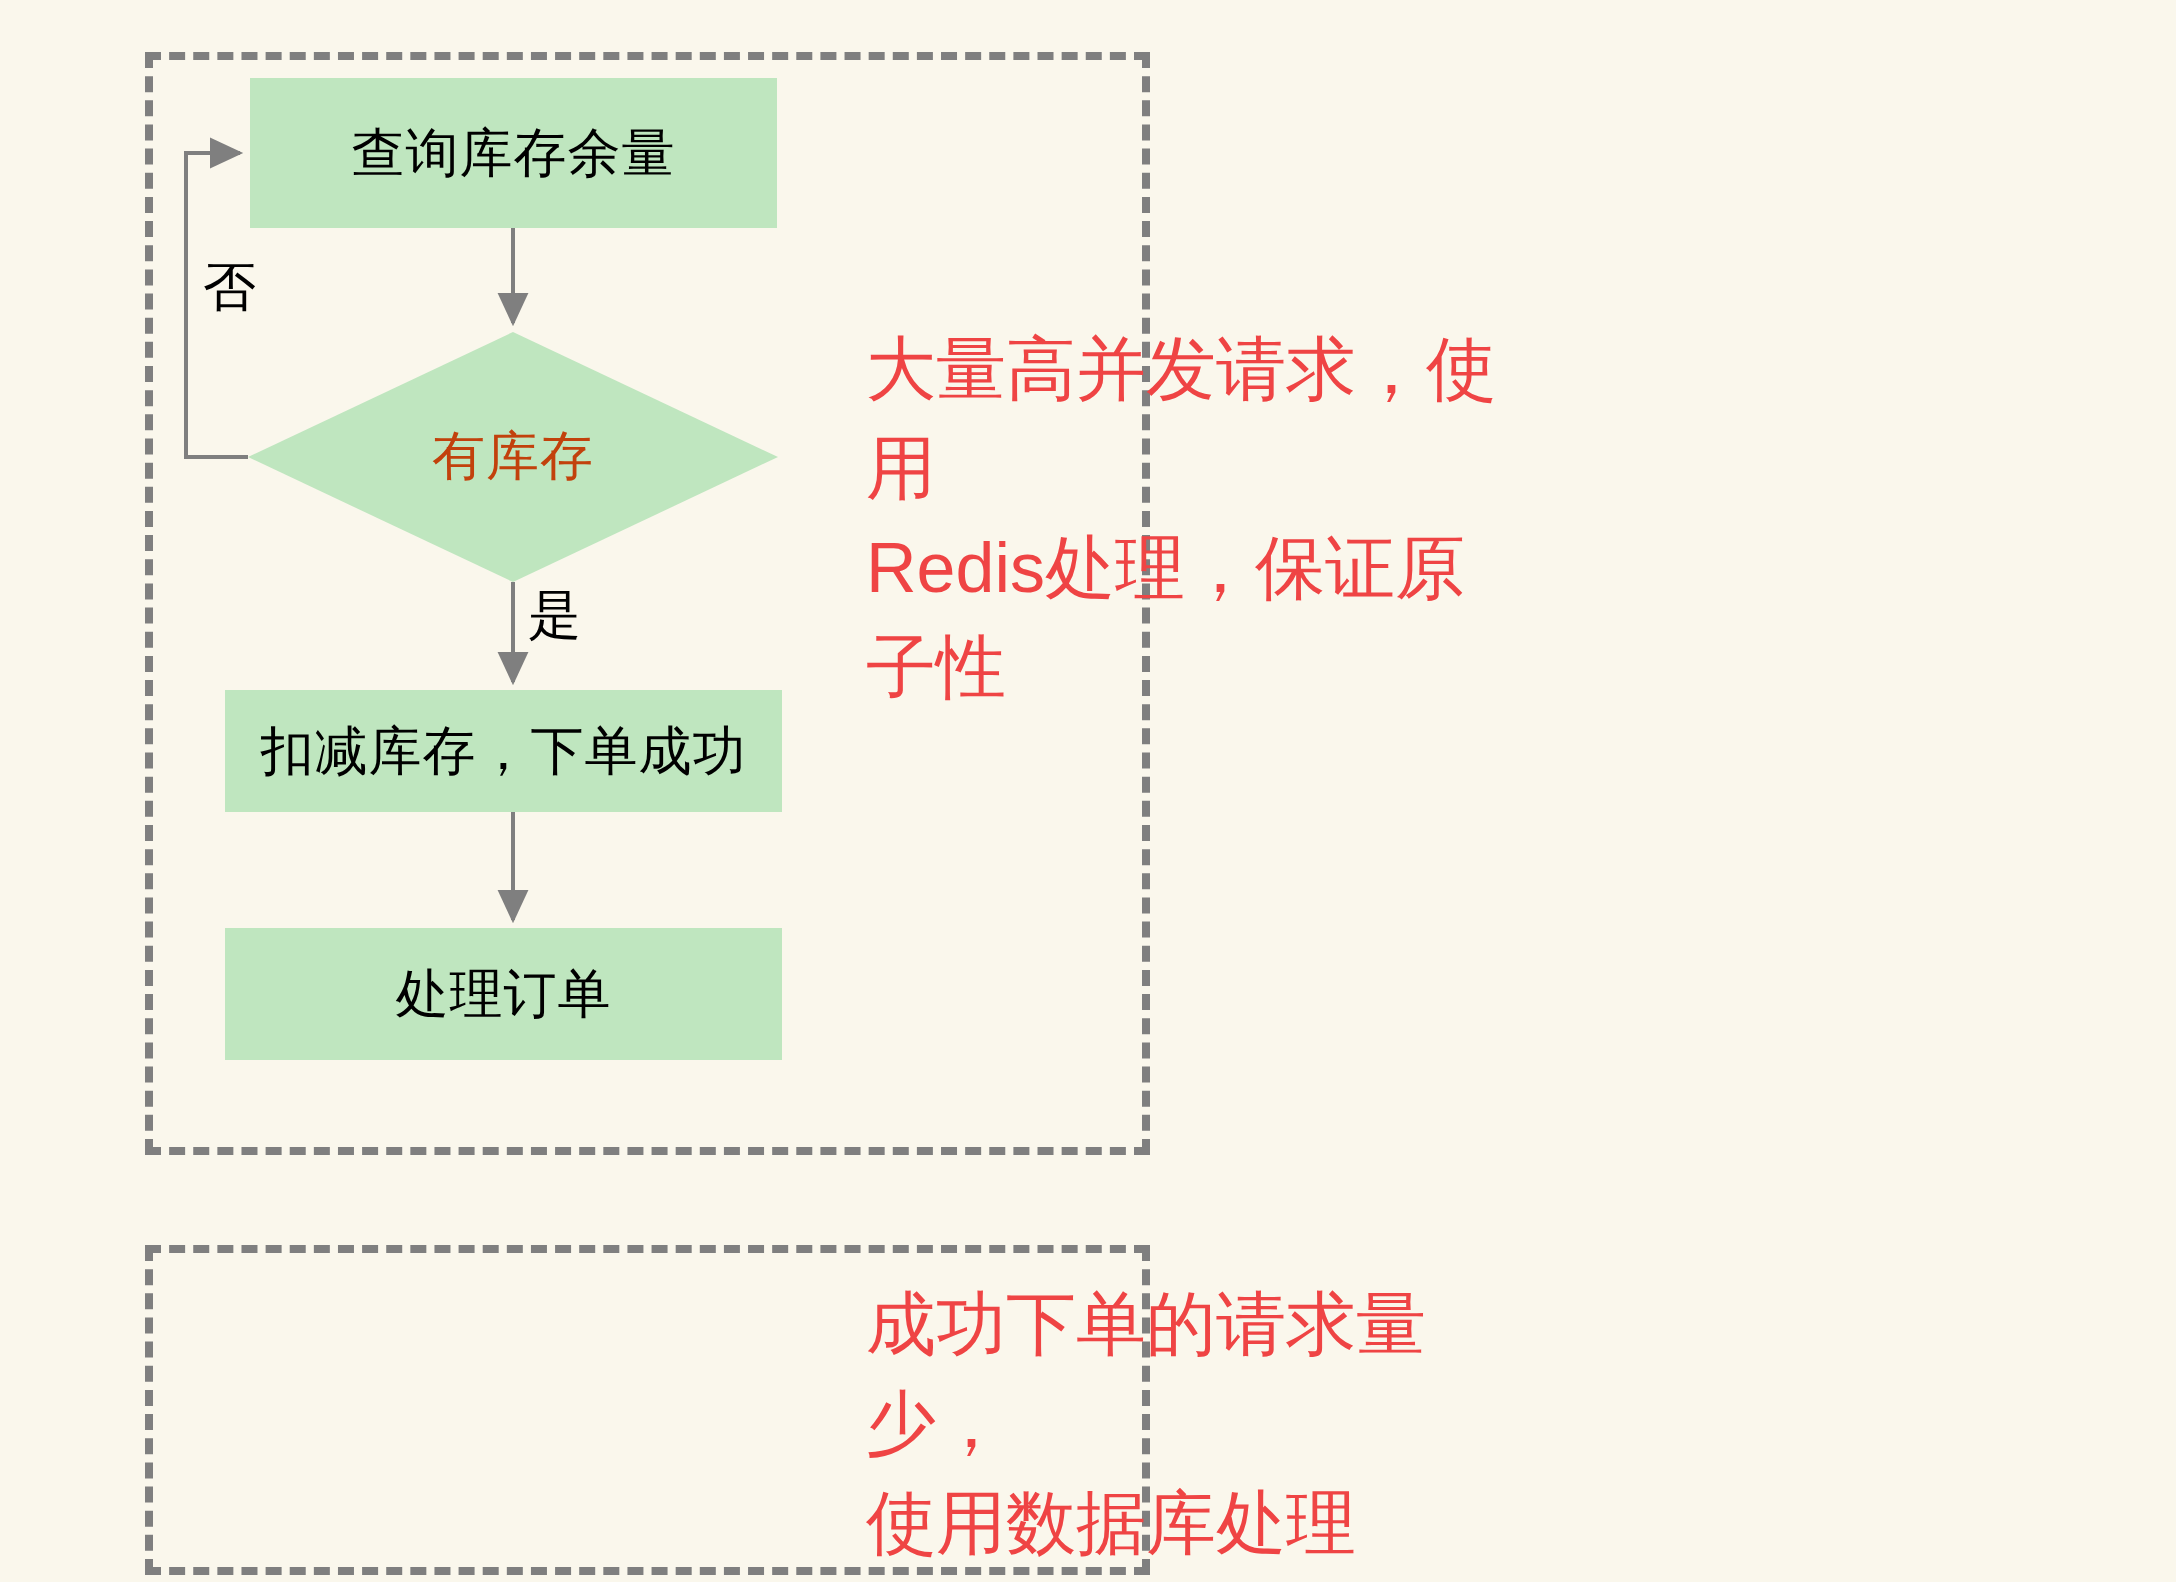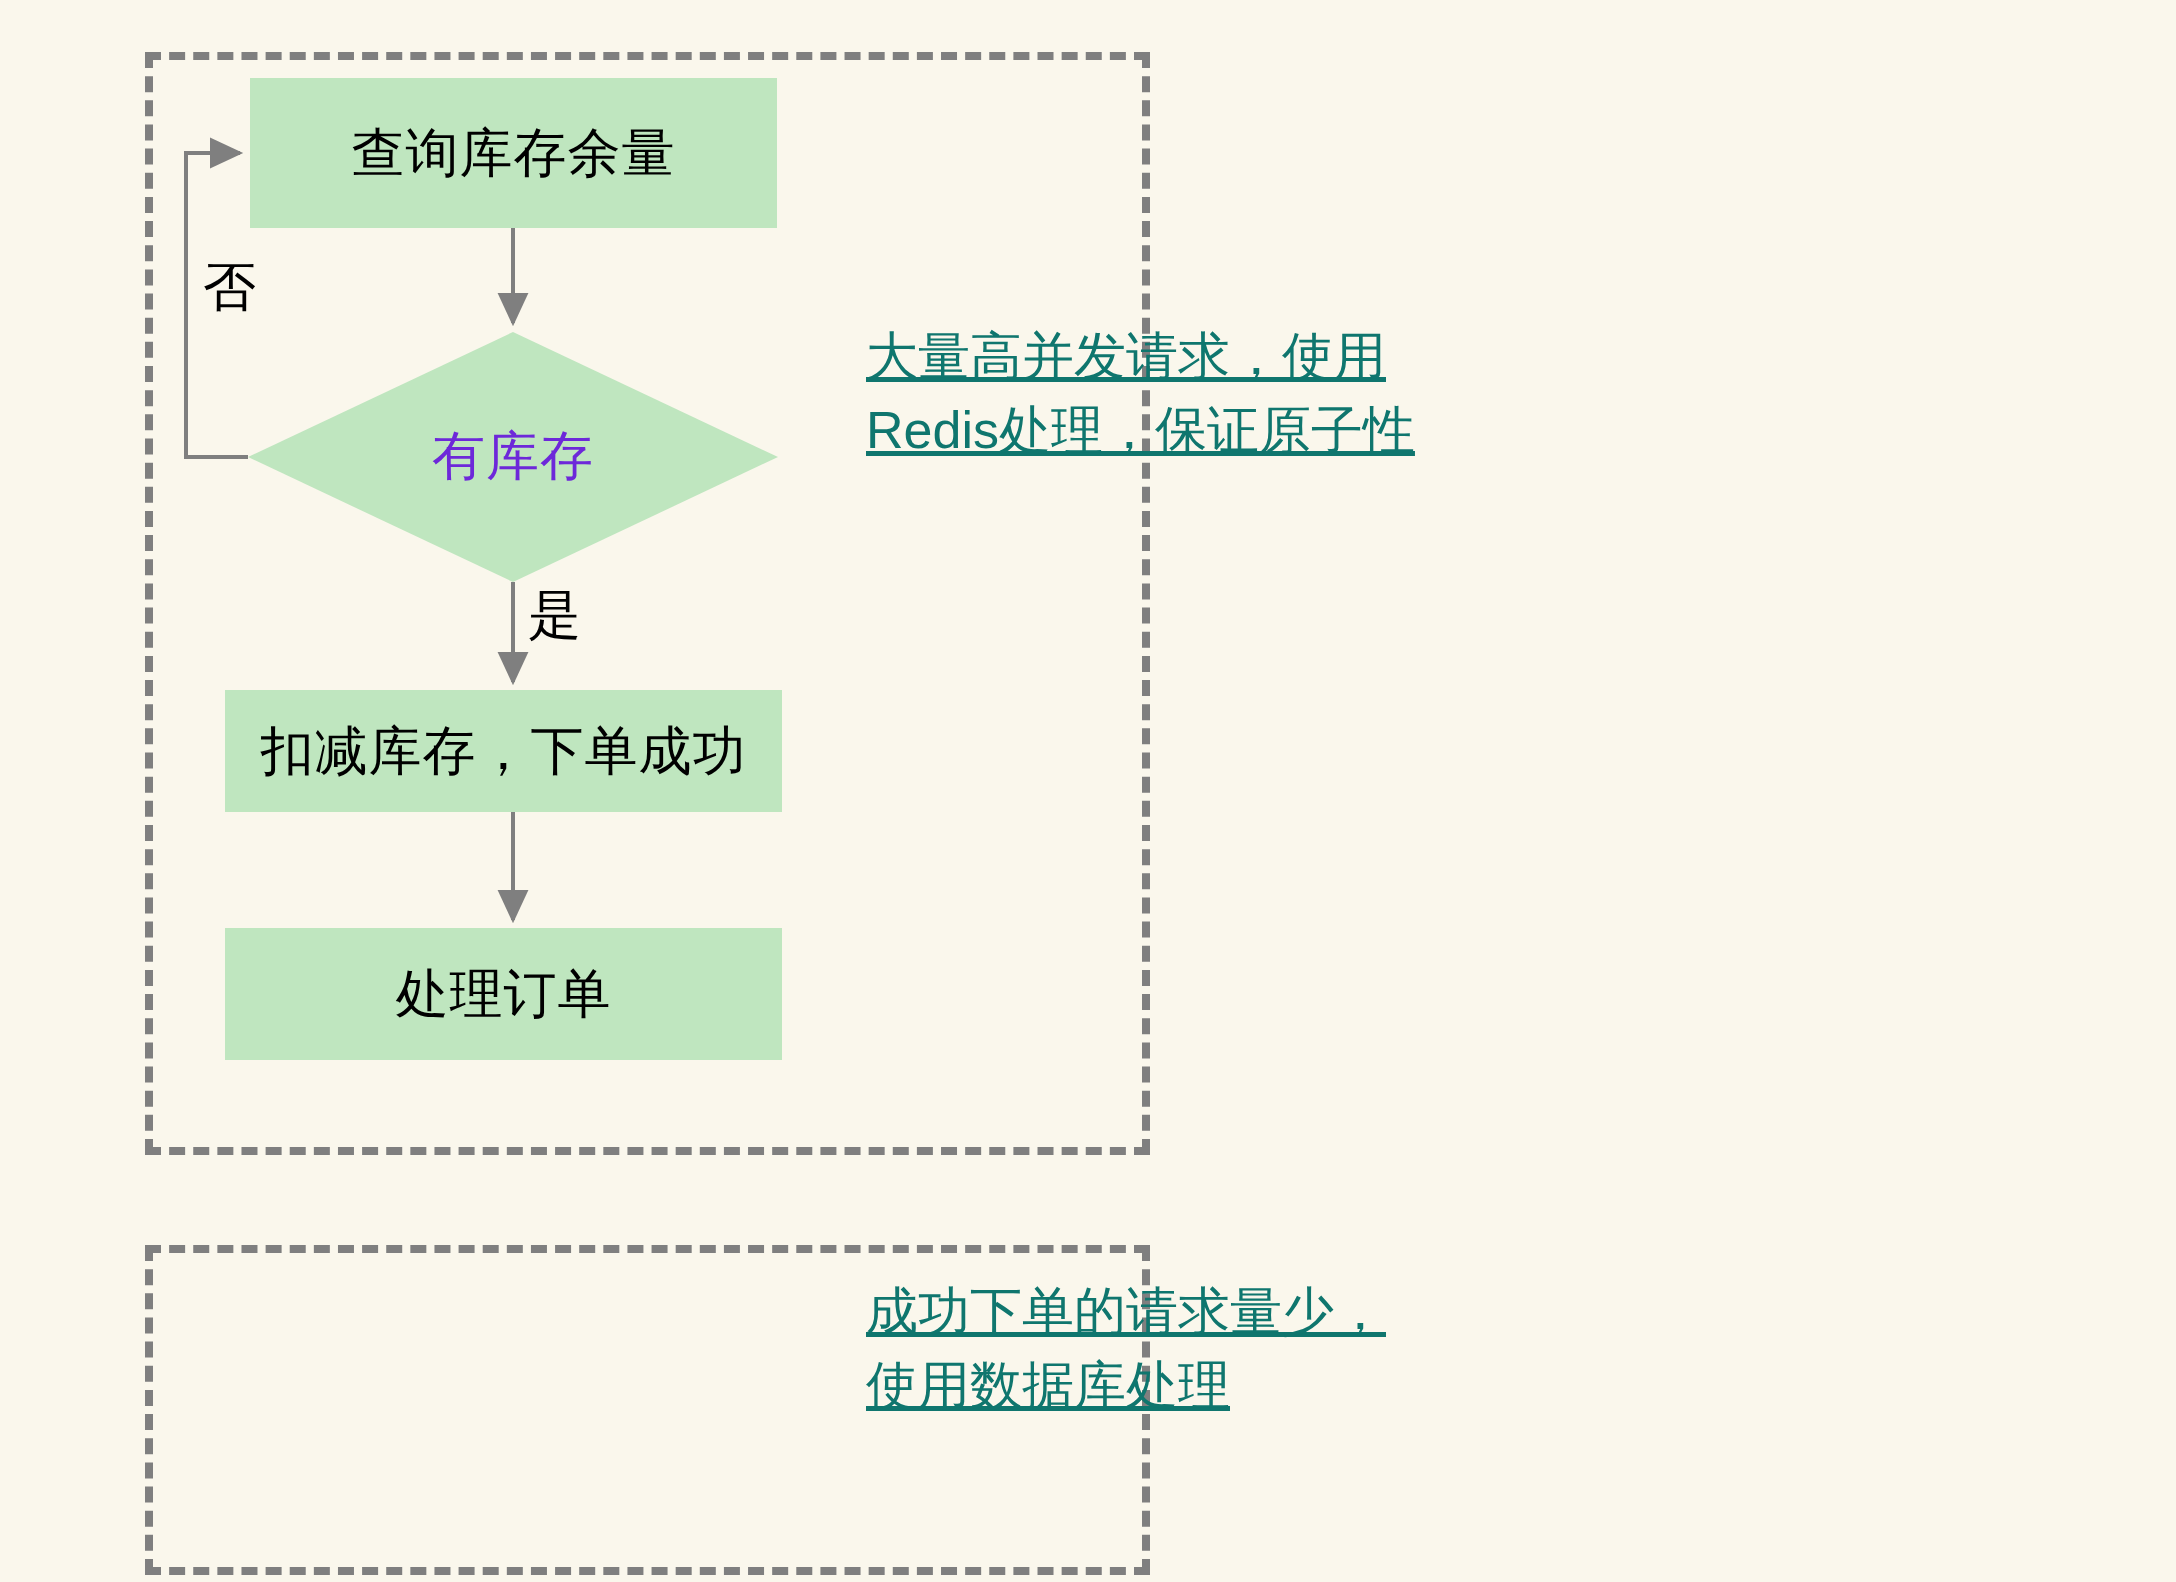--- a/index.html
+++ b/index.html
@@ -63,21 +63,21 @@
     inset: 0;
     background: #bfe6bf;
     clip-path: polygon(50% 0%, 100% 50%, 50% 100%, 0% 50%);
   }
   #node-decision .diamond-label {
     position: absolute;
     inset: 0;
     display: flex;
     align-items: center;
     justify-content: center;
-    color: #6d28d9;
+    color: #c2410c;
     font-size: 53px;
     letter-spacing: 1px;
     white-space: nowrap;
   }
 
   
   #connectors {
     position: absolute;
     left: 0; top: 0;
     width: 2176px;
@@ -92,25 +92,24 @@
     color: #000;
     white-space: nowrap;
     line-height: 1;
   }
   #label-no  { left: 203px; top: 240px; }
   #label-yes { left: 528px; top: 568px; }
 
   
   .annotation {
     position: absolute;
-    font-size: 52px;
-    color: #0f766e;
+    font-size: 70px;
+    color: #ef4444;
     line-height: 1.42;
     white-space: pre-line;
-    text-decoration: underline;
   }
   #annotation-redis { left: 866px; top: 300px;  width: 640px; }
   #annotation-db    { left: 866px; top: 1255px; width: 640px; }
 </style>
 </head>
 <body>
 
 <div id="stage">
 
   <div class="group-box" id="group-redis"></div>

